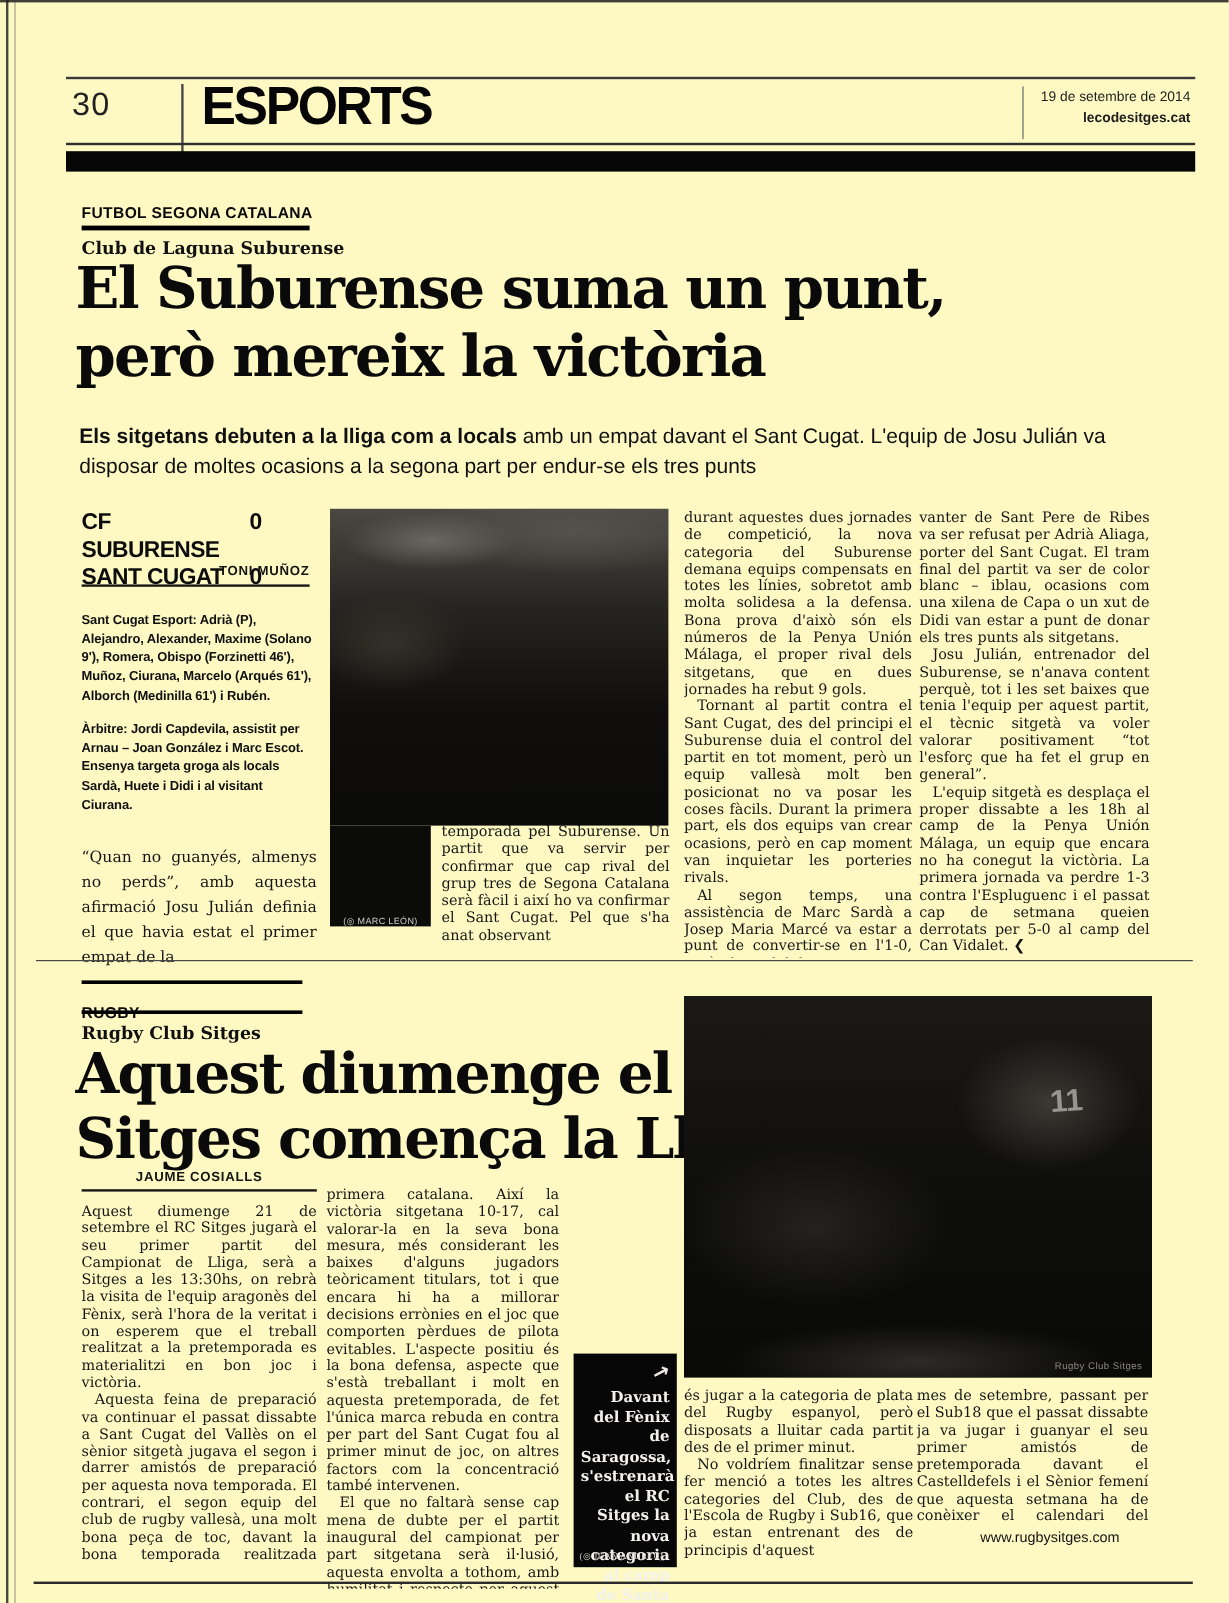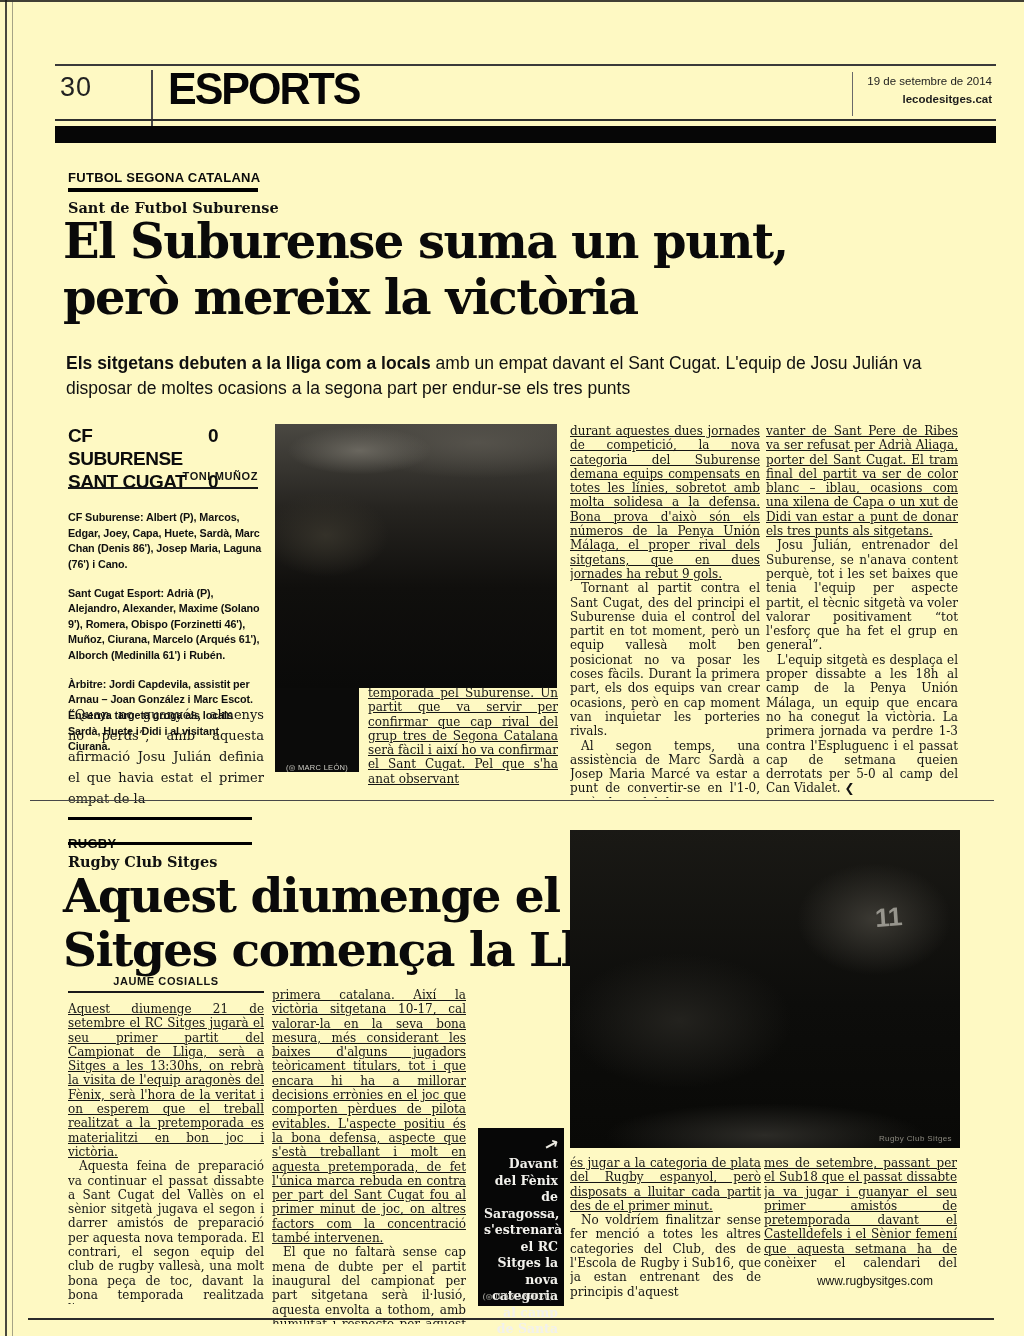--- a/index.html
+++ b/index.html
@@ -46,21 +46,21 @@
              font:bold 11px "Liberation Sans",sans-serif;letter-spacing:.6px;}
   #fb-byline-rule{left:68px;top:487px;width:190px;height:2px;background:#1a1a1a;}
   #fb-lineups{left:68px;top:510px;width:196px;font:bold 10.8px "Liberation Sans",sans-serif;
               line-height:1.45;letter-spacing:-.1px;color:#101010;}
   #fb-lineups p{margin:0 0 13px 0;}
   #fb-col1-body{left:68px;top:704px;width:196px;font-size:13px;line-height:21px;text-align:justify;}
 
   
   .body{font-size:12px;line-height:14.3px;text-align:justify;color:#151515;}
   .body p{margin:0;text-indent:11px;}
-  .body p:first-child{text-indent:0;text-decoration:underline;}
+  .body p:first-child{text-indent:0;}
   #fb-col3{left:570px;top:424px;width:190px;height:374px;overflow:hidden;}
   #fb-col4{left:766px;top:424px;width:192px;height:374px;overflow:hidden;}
   #fb-wrap{left:368px;top:686px;width:190px;height:108px;overflow:hidden;}
 
   
   #fb-photo{left:275px;top:424px;width:282px;height:264px;
     background:
       radial-gradient(ellipse 120px 40px at 30% 10%, #6a675f 0%, rgba(0,0,0,0) 60%),
       radial-gradient(ellipse 200px 55px at 72% 7%, #55524b 0%, rgba(0,0,0,0) 65%),
       radial-gradient(ellipse 90px 60px at 18% 42%, #343129 0%, rgba(0,0,0,0) 70%),
@@ -123,21 +123,21 @@
   <div class="abs" id="mast-v2"></div>
   <div class="abs" id="dateblock">
     <div>19 de setembre de 2014</div>
     <div class="site">lecodesitges.cat</div>
   </div>
   <div class="abs" id="mast-mid-rule"></div>
   <div class="abs" id="mast-band"></div>
 
   <div class="abs tag" id="fb-tag">FUTBOL SEGONA CATALANA</div>
   <div class="abs" id="fb-tag-rule"></div>
-  <div class="abs kicker" id="fb-kicker">Sant de Futbol Suburense</div>
+  <div class="abs kicker" id="fb-kicker">Club de Laguna Suburense</div>
   <div class="abs headline" id="fb-headline">
     <div>El Suburense suma un punt,</div>
     <div>però mereix la victòria</div>
   </div>
   <div class="abs" id="fb-standfirst">
     <span class="sf-bold">Els sitgetans debuten a la lliga com a locals</span><span> amb un empat davant el Sant Cugat. L'equip de Josu Julián va disposar de moltes ocasions a la segona part per endur-se els tres punts</span>
   </div>
 
   <div class="abs" id="fb-scorebox">
     <div class="score-row">
@@ -146,42 +146,41 @@
     </div>
     <div class="score-row">
       <span>SANT CUGAT</span>
       <span>0</span>
     </div>
   </div>
   <div class="abs" id="fb-byline">TONI MUÑOZ</div>
   <div class="abs" id="fb-byline-rule"></div>
 
   <div class="abs" id="fb-lineups">
-    <p>CF Suburense: Albert (P), Marcos, Edgar, Joey, Capa, Huete, Sardà, Marc Chan (Denis 86'), Josep Maria, Laguna (76') i Cano.</p>
     <p>Sant Cugat Esport: Adrià (P), Alejandro, Alexander, Maxime (Solano 9'), Romera, Obispo (Forzinetti 46'), Muñoz, Ciurana, Marcelo (Arqués 61'), Alborch (Medinilla 61') i Rubén.</p>
     <p>Àrbitre: Jordi Capdevila, assistit per Arnau – Joan González i Marc Escot. Ensenya targeta groga als locals Sardà, Huete i Didi i al visitant Ciurana.</p>
   </div>
   <div class="abs" id="fb-col1-body">“Quan no guanyés, almenys no perds”, amb aquesta afirmació Josu Julián definia el que havia estat el primer empat de la</div>
 
   <div class="abs" id="fb-photo"></div>
   <div class="abs" id="fb-credit-box">
     <span class="photo-credit">(◎ MARC LEÓN)</span>
   </div>
   <div class="abs body" id="fb-wrap">
     <p>temporada pel Suburense. Un partit que va servir per confirmar que cap rival del grup tres de Segona Catalana serà fàcil i així ho va confirmar el Sant Cugat. Pel que s'ha anat observant</p>
   </div>
 
   <div class="abs body" id="fb-col3">
     <p>durant aquestes dues jornades de competició, la nova categoria del Suburense demana equips compensats en totes les línies, sobretot amb molta solidesa a la defensa. Bona prova d'això són els números de la Penya Unión Málaga, el proper rival dels sitgetans, que en dues jornades ha rebut 9 gols.</p>
     <p>Tornant al partit contra el Sant Cugat, des del principi el Suburense duia el control del partit en tot moment, però un equip vallesà molt ben posicionat no va posar les coses fàcils. Durant la primera part, els dos equips van crear ocasions, però en cap moment van inquietar les porteries rivals.</p>
     <p>Al segon temps, una assistència de Marc Sardà a Josep Maria Marcé va estar a punt de convertir-se en l'1-0, però el xut del da-</p>
   </div>
   <div class="abs body" id="fb-col4">
     <p>vanter de Sant Pere de Ribes va ser refusat per Adrià Aliaga, porter del Sant Cugat. El tram final del partit va ser de color blanc – iblau, ocasions com una xilena de Capa o un xut de Didi van estar a punt de donar els tres punts als sitgetans.</p>
-    <p>Josu Julián, entrenador del Suburense, se n'anava content perquè, tot i les set baixes que tenia l'equip per aspecte partit, el tècnic sitgetà va voler valorar positivament “tot l'esforç que ha fet el grup en general”.</p>
+    <p>Josu Julián, entrenador del Suburense, se n'anava content perquè, tot i les set baixes que tenia l'equip per aquest partit, el tècnic sitgetà va voler valorar positivament “tot l'esforç que ha fet el grup en general”.</p>
     <p>L'equip sitgetà es desplaça el proper dissabte a les 18h al camp de la Penya Unión Málaga, un equip que encara no ha conegut la victòria. La primera jornada va perdre 1-3 contra l'Espluguenc i el passat cap de setmana queien derrotats per 5-0 al camp del Can Vidalet. ❮</p>
   </div>
 
   <div class="abs" id="article-divider"></div>
 
   <div class="abs" id="rb-tag-rule-top"></div>
   <div class="abs tag" id="rb-tag">RUGBY</div>
   <div class="abs" id="rb-tag-rule-bot"></div>
   <div class="abs kicker" id="rb-kicker">Rugby Club Sitges</div>
   <div class="abs headline" id="rb-headline">

